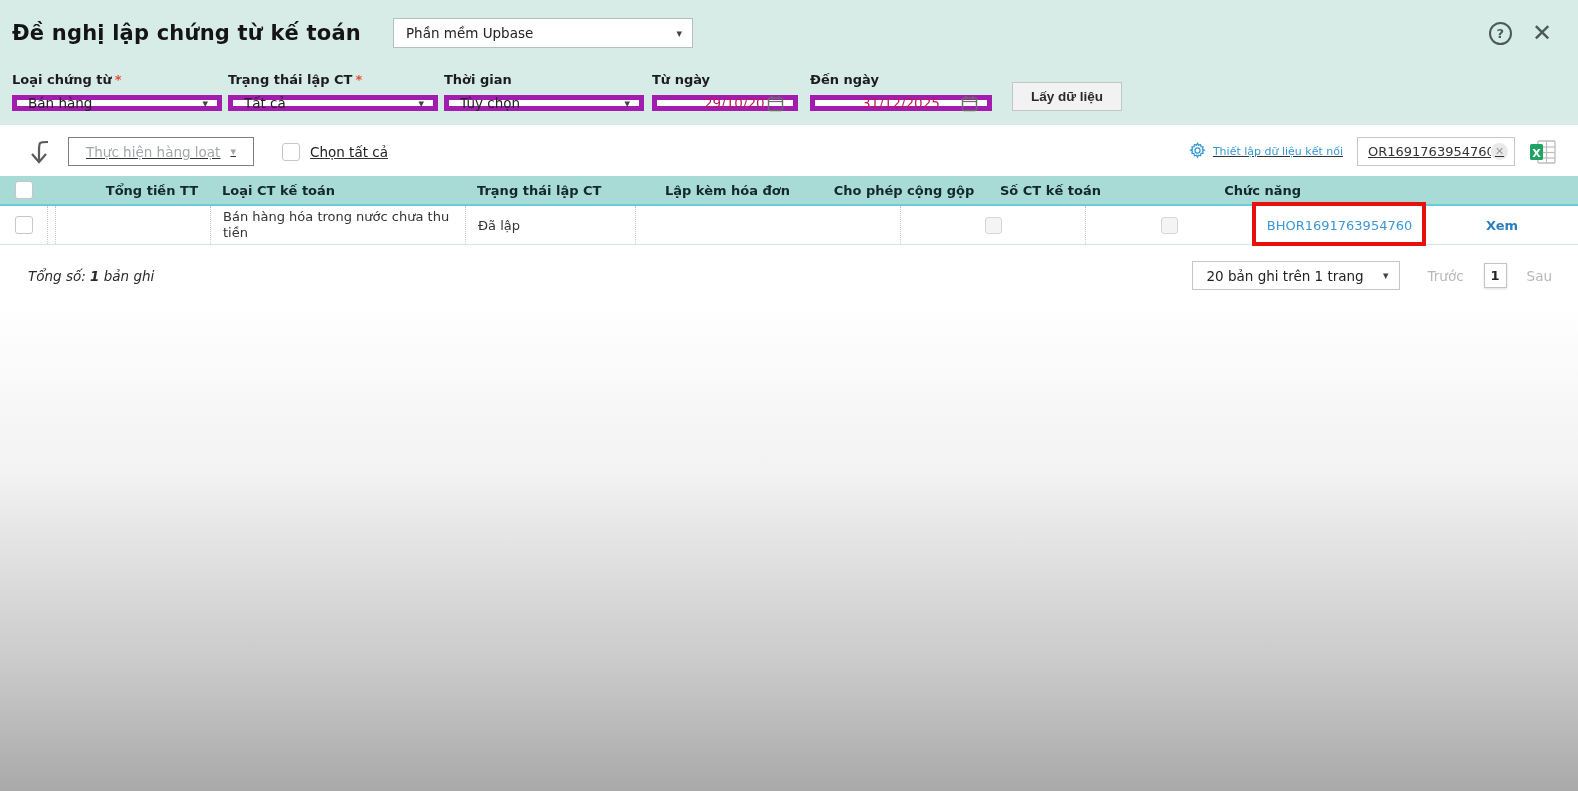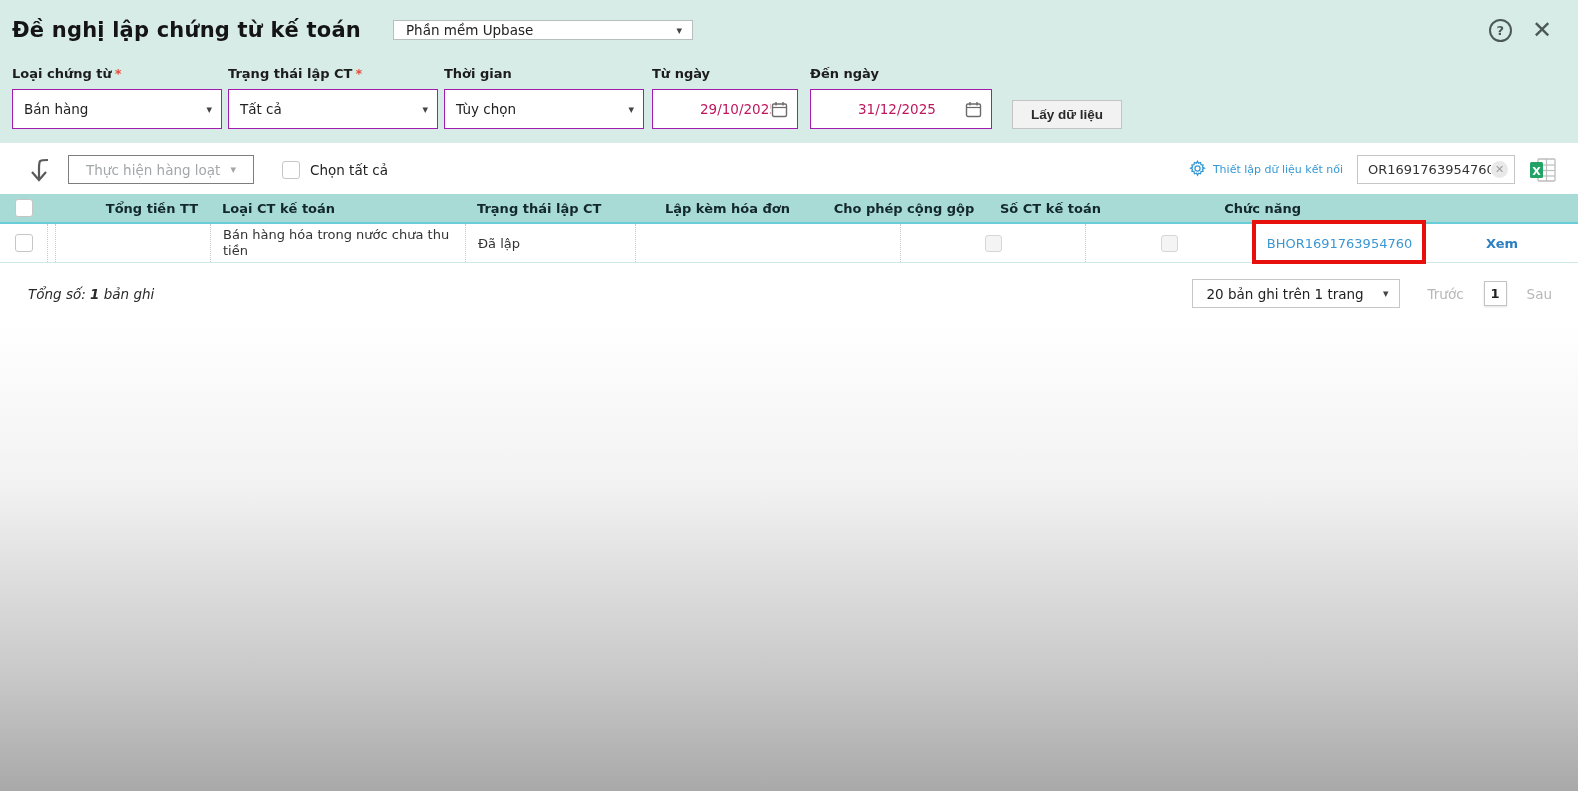--- a/index.html
+++ b/index.html
@@ -4,45 +4,45 @@
 <style>
   * { margin:0; padding:0; box-sizing:border-box; }
   html,body { width:1578px; height:791px; overflow:hidden; }
   body { font-family:"DejaVu Sans","Liberation Sans",sans-serif; color:#333; font-size:13px; }
   .page { width:1578px; height:791px; display:flex; flex-direction:column; background:#fff;border-radius:9px; }
 
   
   .top-panel { background:#d7ece6; padding:18px 26px 14px 12px; }
   .title-row { display:flex; align-items:center; }
   .page-title { font-size:21px; font-weight:bold; color:#141414; letter-spacing:.2px; }
-  .software-select { margin-left:32px; width:300px; height:20px; background:#fff; border:1px solid #b6bfbd;
+  .software-select { margin-left:32px; width:300px; height:30px; background:#fff; border:1px solid #b6bfbd;
       display:flex; align-items:center; padding:0 10px 0 12px; font-size:13.5px; color:#222; cursor:pointer; }
   .software-select .sel-text { flex:1; }
   .chev { color:#444; font-size:11px; line-height:1; }
   .title-icons { margin-left:auto; display:flex; align-items:center; gap:20px; }
   .help-circle { width:23px; height:23px; border:2px solid #4c5a57; border-radius:50%;
       display:flex; align-items:center; justify-content:center; font-size:13px; font-weight:bold; color:#4c5a57; cursor:pointer; }
   .close-x { font-size:24px; color:#4c5a57; cursor:pointer; line-height:1; font-weight:400; }
 
   
   .filter-row { display:flex; align-items:flex-end; margin-top:24px; }
   .fgroup { display:flex; flex-direction:column; }
   .flabel { font-size:13px; font-weight:bold; color:#1c1c1c; margin-bottom:8px; }
   .req { color:#e74c3c; margin-left:3px; }
-  .fselect, .finput { height:40px; background:#fff; border:1px solid #a21caf; display:flex; align-items:center;
+  .fselect, .finput { height:16px; background:#fff; border:5px solid #a21caf; display:flex; align-items:center;
       padding:0 9px 0 11px; font-size:13.5px; color:#222; }
   .fselect { cursor:pointer; }
   .fselect .sel-text { flex:1; }
   .finput input { border:none; outline:none; flex:1; font:inherit; color:#be185d; width:100%; background:transparent;margin-left:36px; }
   .cal-icon { color:#6b6b6b; display:flex; }
   .fetch-btn { height:29px; padding:0 18px; background:#f2f2f2; border:1px solid #c4c4c4; font-size:13.5px;
       font-weight:bold; color:#2a2a2a; cursor:pointer; margin-left:20px; }
 
   
-  .toolbar { display:flex; align-items:center; padding:12px 22px 10px 26px; background:#fff; }
+  .toolbar { display:flex; align-items:center; padding:12px 22px 10px 26px; background:#fff;text-decoration:underline; }
   .sort-icon { display:flex; margin-right:16px; cursor:pointer; }
   .batch-btn { width:186px; height:29px; border:1px solid #7e7e7e; background:#fff; color:#a2a7aa;
       font-size:13.5px; display:flex; align-items:center; justify-content:center; gap:10px; cursor:default; }
   .batch-btn .chev { color:#a2a7aa; }
   .selall { display:flex; align-items:center; gap:10px; margin-left:28px; }
   .cb { width:18px; height:18px; background:#fff; border:1px solid #c6c6c6; border-radius:3px; cursor:pointer; }
   .selall-label { font-size:13.5px; color:#222; }
   .toolbar-right { margin-left:auto; display:flex; align-items:center; }
   .conn-link { display:flex; align-items:center; gap:7px; color:#3598d4; font-size:11px; cursor:pointer; }
   .search-box { margin-left:14px; width:158px; height:29px; border:1px solid #c6c6c6; background:#fff;

